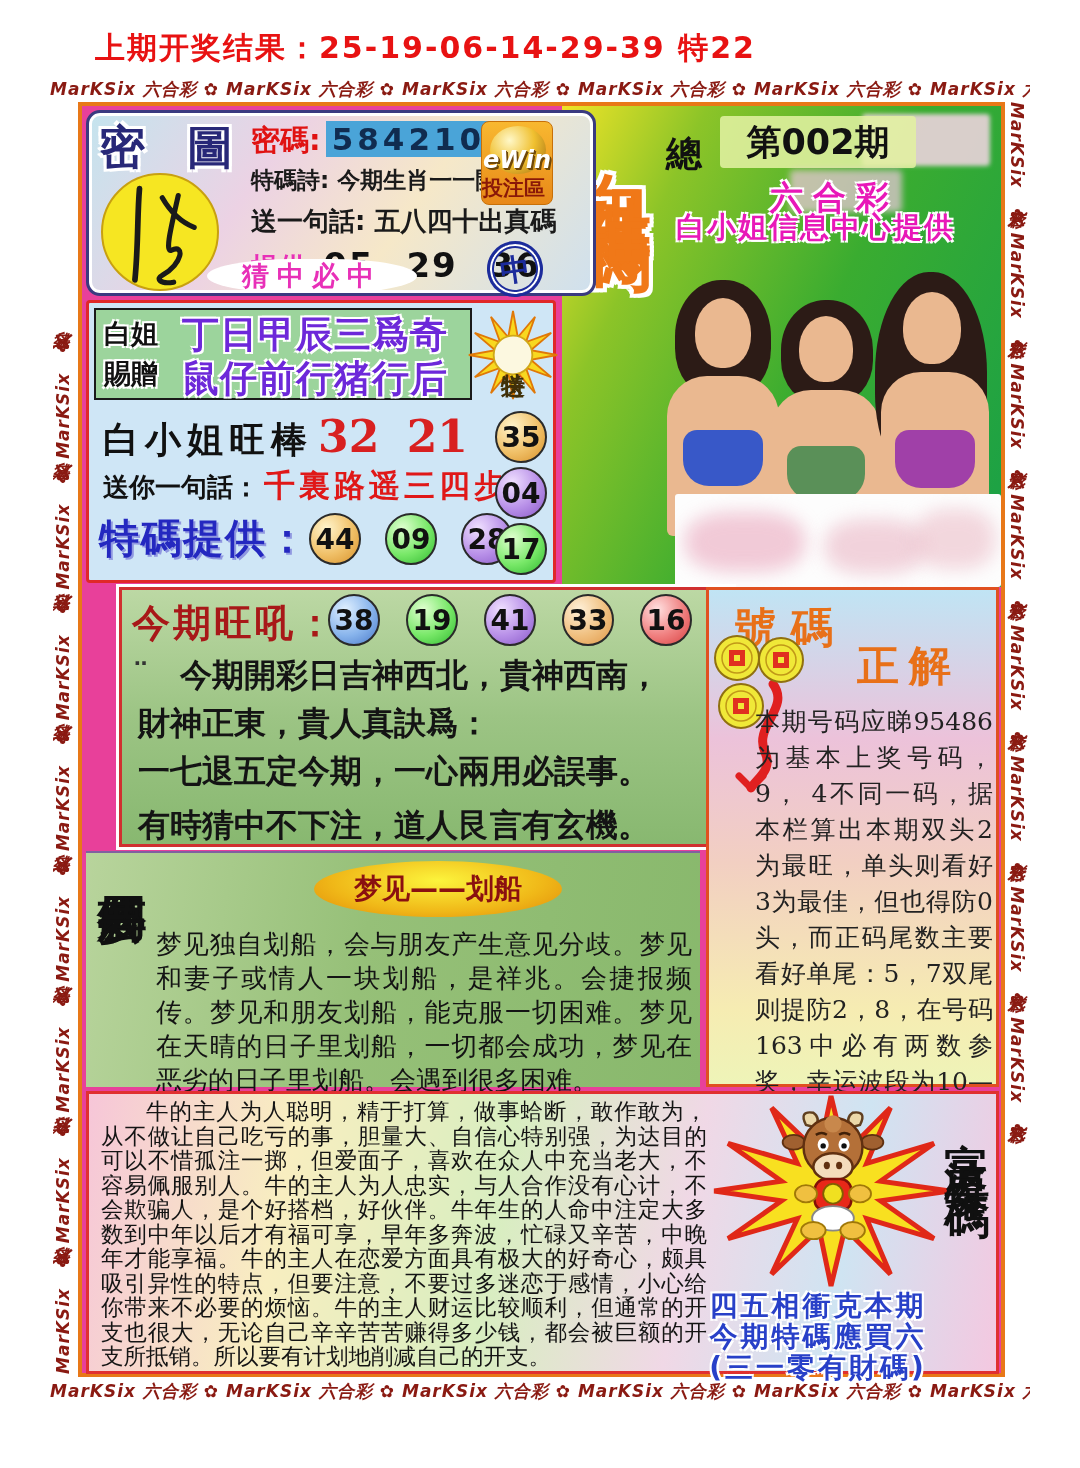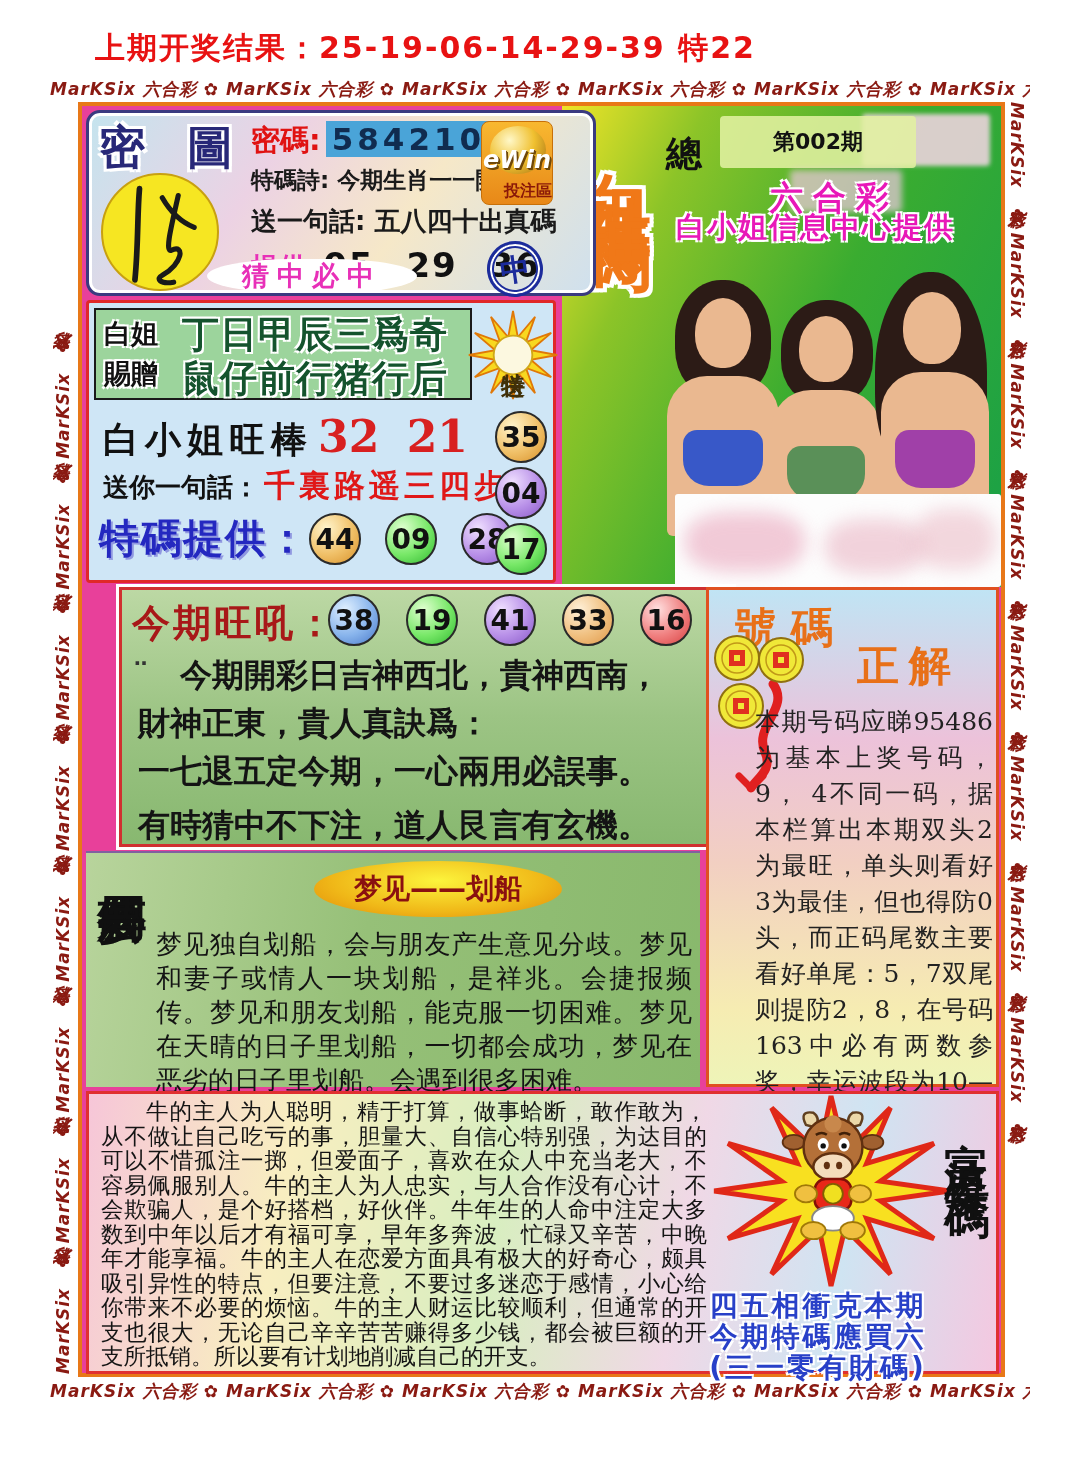--- a/index.html
+++ b/index.html
@@ -23,21 +23,21 @@
   .frame { left:78px; top:102px; width:927px; height:1275px; background:#e8409a; border:4px solid #e87818; }
 
   
   .masthead { left:480px; top:0; width:439px; height:481px; overflow:hidden;
     background:linear-gradient(115deg,#f0e428 0%,#8cc428 22%,#3aac30 55%,#18a048 100%); }
   .vtitle-main { left:6px; top:6px; height:472px; writing-mode:vertical-rl; text-orientation:upright;
     font-size:76px; font-weight:bold; color:#f07818; letter-spacing:12px; line-height:92px;
     text-shadow:-4px -4px 0 #fff,4px -4px 0 #fff,-4px 4px 0 #fff,4px 4px 0 #fff,0 -4px 0 #fff,0 4px 0 #fff,-4px 0 0 #fff,4px 0 0 #fff; }
   .zong { left:104px; top:24px; font-size:36px; font-weight:bold; color:#111; }
   .issue-box { left:158px; top:10px; width:196px; height:52px; background:rgba(225,240,160,.88); border-radius:4px;
-    text-align:center; line-height:52px; font-size:22px; font-weight:bold; color:#111; }
+    text-align:center; line-height:52px; font-size:35px; font-weight:bold; color:#111; }
   .blurbox1 { left:300px; top:8px; width:128px; height:52px; background:#f6d6e6; opacity:.85; filter:blur(2px); border-radius:4px; }
   .blurbox2 { left:228px; top:64px; width:112px; height:42px; background:#f0c8e0; opacity:.7; filter:blur(3px); border-radius:4px; }
   .brand-magenta { font-weight:bold; color:#e818b8;
     text-shadow:-2px -2px 0 #fff,2px -2px 0 #fff,-2px 2px 0 #fff,2px 2px 0 #fff; }
   .brand1 { left:208px; top:70px; font-size:33px; letter-spacing:10px; }
   .brand2 { left:100px; top:102px; font-size:29px; letter-spacing:2px;padding-left:14px; }
 
   
   .photo { left:95px; top:160px; width:344px; height:321px; }
   .woman { position:absolute; width:140px; height:260px; }
@@ -62,31 +62,31 @@
   .mi-poem { font-size:23px; font-weight:bold; color:#1a1a1a; }
   .lab-mag { color:#e830b8; font-weight:bold; font-size:28px; }
   .mi-nums { font-size:34px; font-weight:bold; color:#111; letter-spacing:2px; word-spacing:18px; }
   .slogan-oval { left:118px; top:146px; width:210px; height:34px; background:#fff; border-radius:50%/60%;
     text-align:center; line-height:34px; font-size:27px; font-weight:bold; color:#e830b8; letter-spacing:8px; }
   .ewin { left:392px; top:8px; width:72px; height:84px; background:linear-gradient(#f8b830,#e88818); border-radius:8px; border:1px solid #c87008; overflow:hidden; }
   .ewin-ball { position:absolute; left:8px; top:4px; width:56px; height:48px; border-radius:50%;
     background:radial-gradient(circle at 35% 30%,#fff8c8,#f0c030 50%,#a06810); }
   .ewin-txt { position:absolute; left:0; top:24px; width:100%; text-align:center; font-size:24px; font-weight:bold; font-style:italic; color:#fff;
     text-shadow:1px 1px 0 #704808,2px 2px 0 #704808; }
-  .ewin-sub { position:absolute; left:0; bottom:2px; width:100%; text-align:right; font-size:16px; font-weight:bold; color:#8a1808; }
+  .ewin-sub { position:absolute; left:0; bottom:2px; width:100%; text-align:left; font-size:21px; font-weight:bold; color:#8a1808; }
   .stamp { left:398px; top:128px; width:56px; height:56px; border:3px solid #1c2c9c; border-radius:50%;
     box-shadow:inset 0 0 0 2px #fff,inset 0 0 0 4px #1c2c9c; text-align:center; line-height:52px;
     font-size:30px; font-weight:bold; color:#1c2c9c; transform:rotate(-8deg); }
 
   
   .gift-box { left:4px; top:194px; width:470px; height:283px; background:#cfe6f6; border:3px solid #e02828; border-radius:4px; }
   .gift-green { left:5px; top:5px; width:378px; height:92px; background:#9cd49c; border:2px solid #1a1a1a; }
   .gift-label { left:8px; top:4px; width:72px; font-size:27px; font-weight:bold; color:#111; line-height:40px;
     text-shadow:-2px -2px 0 #fff,2px -2px 0 #fff,-2px 2px 0 #fff,2px 2px 0 #fff; }
-  .gift-redline { left:86px; font-size:37px; font-weight:bold; color:#14532d; letter-spacing:1px; white-space:nowrap;
+  .gift-redline { left:86px; font-size:37px; font-weight:bold; color:#6d28d9; letter-spacing:1px; white-space:nowrap;
     text-shadow:-2px -2px 0 #fff,2px -2px 0 #fff,-2px 2px 0 #fff,2px 2px 0 #fff; }
   .starburst { left:378px; top:2px; width:92px; height:100px; }
   .starburst .btxt { position:absolute; left:50%; top:50%; transform:translate(-50%,-50%); writing-mode:vertical-rl; text-orientation:upright;
     font-size:24px; font-weight:bold; color:#403008; letter-spacing:2px; }
   .wang-row { left:14px; top:108px; white-space:nowrap; }
   .wang-lab { font-size:36px; font-weight:bold; color:#111; letter-spacing:6px; }
   .wang-num { font-family:"DejaVu Serif",serif; font-size:44px; font-weight:bold; color:#d82020; word-spacing:12px; }
   .phrase-row { left:14px; top:162px; white-space:nowrap; }
   .phrase-lab { font-size:26px; font-weight:bold; color:#111; }
   .phrase-val { font-size:31px; font-weight:bold; color:#e01818; letter-spacing:4px; }

